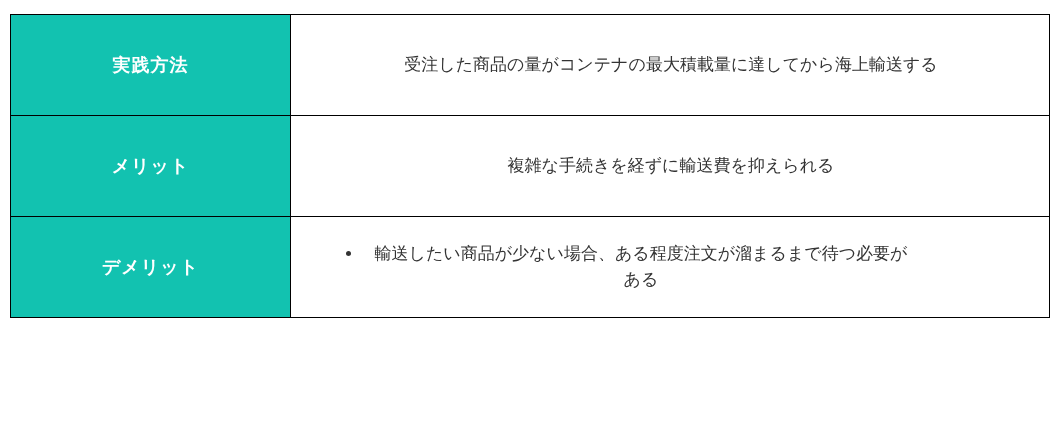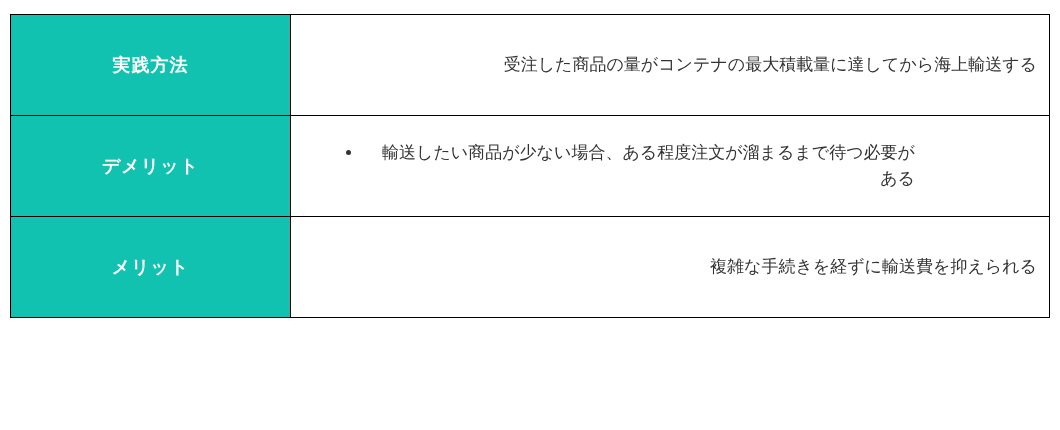--- a/index.html
+++ b/index.html
@@ -45,21 +45,21 @@
     font-size:18px;
     text-align:center;
     padding:0 12px;
     letter-spacing:1px;
   }
   td.row-content{
     background:#ffffff;
     font-size:17px;
     line-height:1.55;
     padding:10px 12px 10px 14px;
-    text-align:right;
+    text-align:center;
   }
   td.row-content .plain-text{
     display:inline-block;
   }
   td.row-content ul.bullet-list{
     margin:0;
     padding-left:58px;
     max-width:610px;
     list-style:disc outside;
   }
@@ -81,32 +81,32 @@
       <tbody>
 
         <tr>
           <th class="row-label">実践方法</th>
           <td class="row-content">
             <span class="plain-text">受注した商品の量がコンテナの最大積載量に達してから海上輸送する</span>
           </td>
         </tr>
 
         <tr>
+          <th class="row-label">メリット</th>
+          <td class="row-content">
+            <span class="plain-text">複雑な手続きを経ずに輸送費を抑えられる</span>
+          </td>
+        </tr>
+
+        <tr>
           <th class="row-label">デメリット</th>
           <td class="row-content">
             <ul class="bullet-list">
               <li>輸送したい商品が少ない場合、ある程度注文が溜まるまで待つ必要がある</li>
             </ul>
-          </td>
-        </tr>
-
-        <tr>
-          <th class="row-label">メリット</th>
-          <td class="row-content">
-            <span class="plain-text">複雑な手続きを経ずに輸送費を抑えられる</span>
           </td>
         </tr>
 
 
       </tbody>
     </table>
   </div>
 </div>
 
 </body></html>

